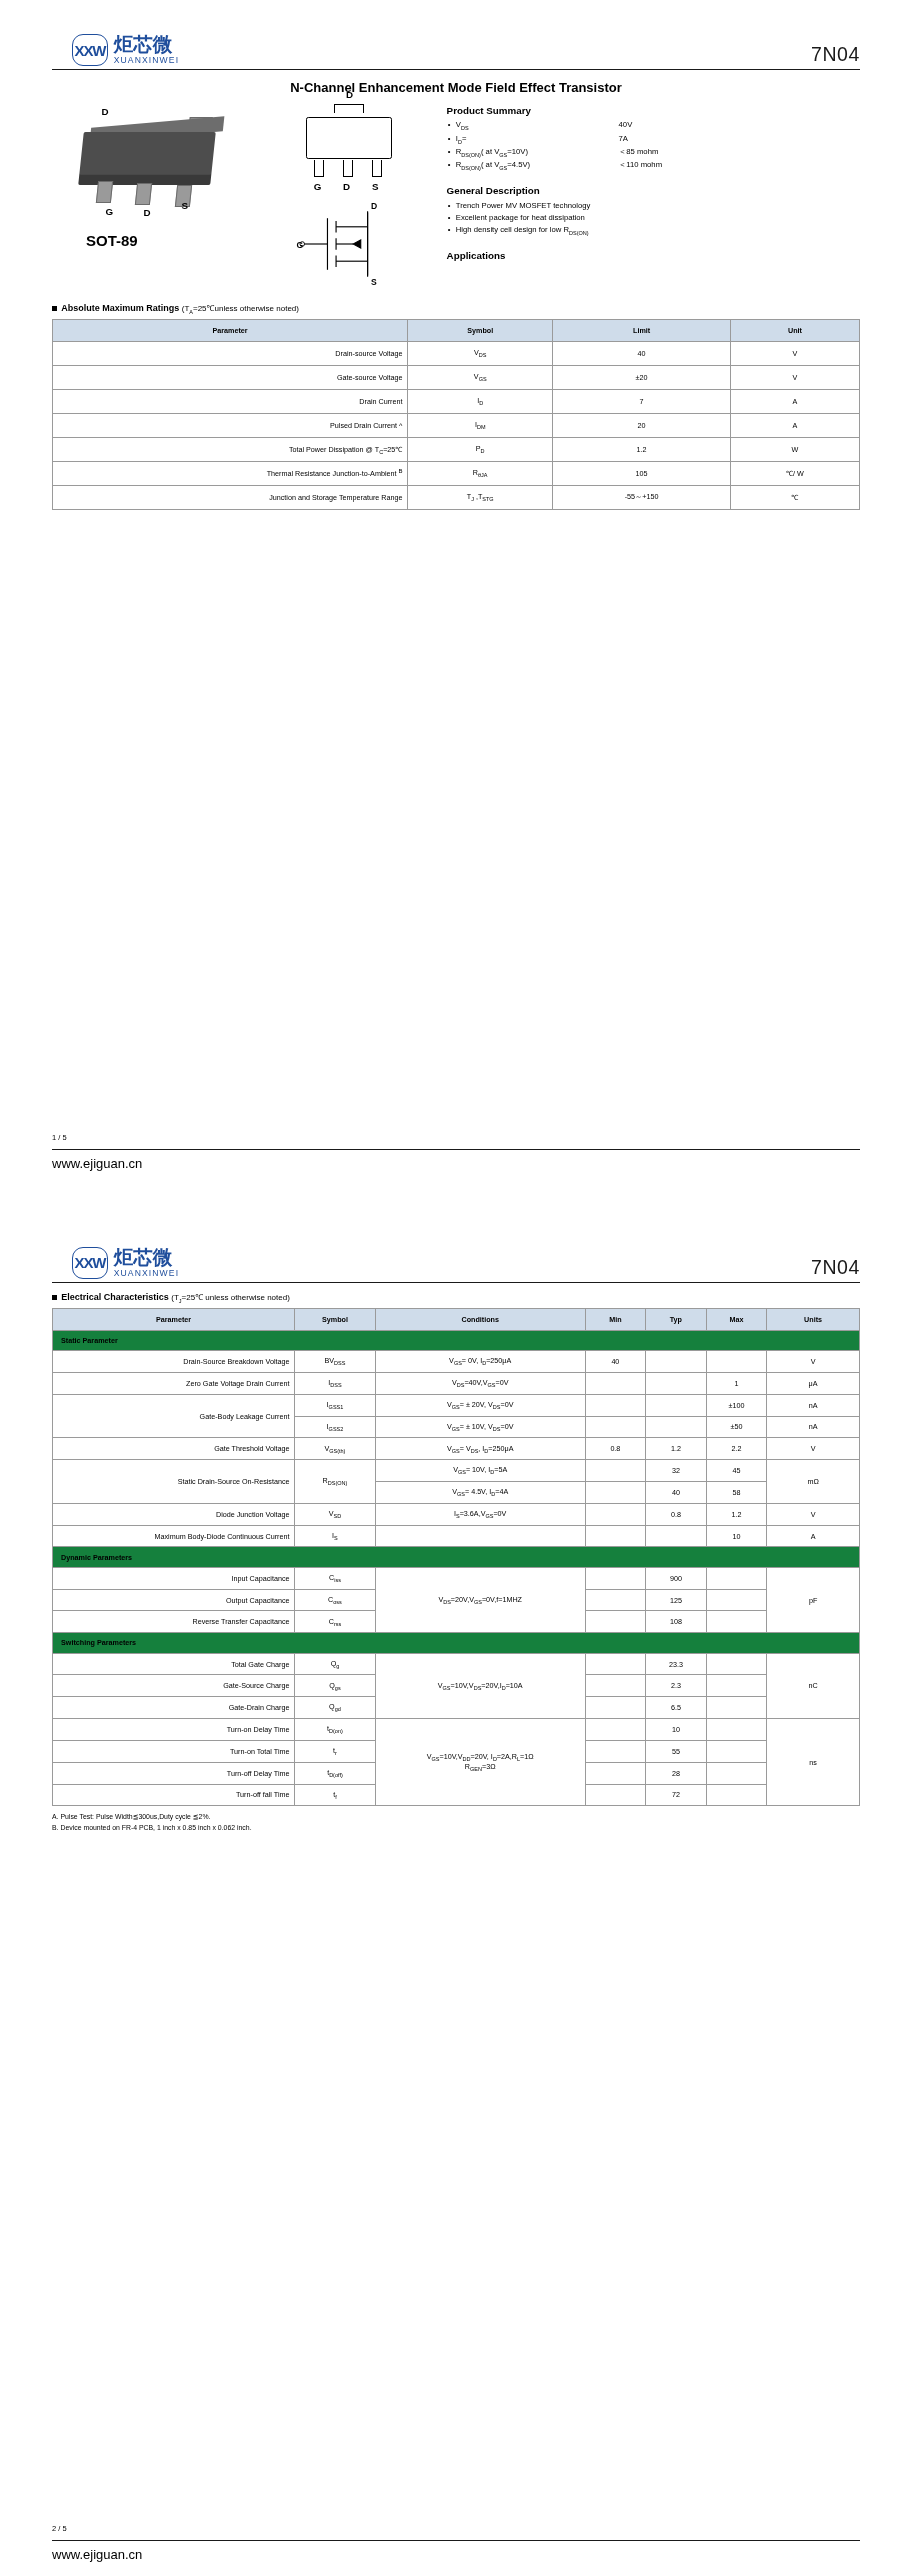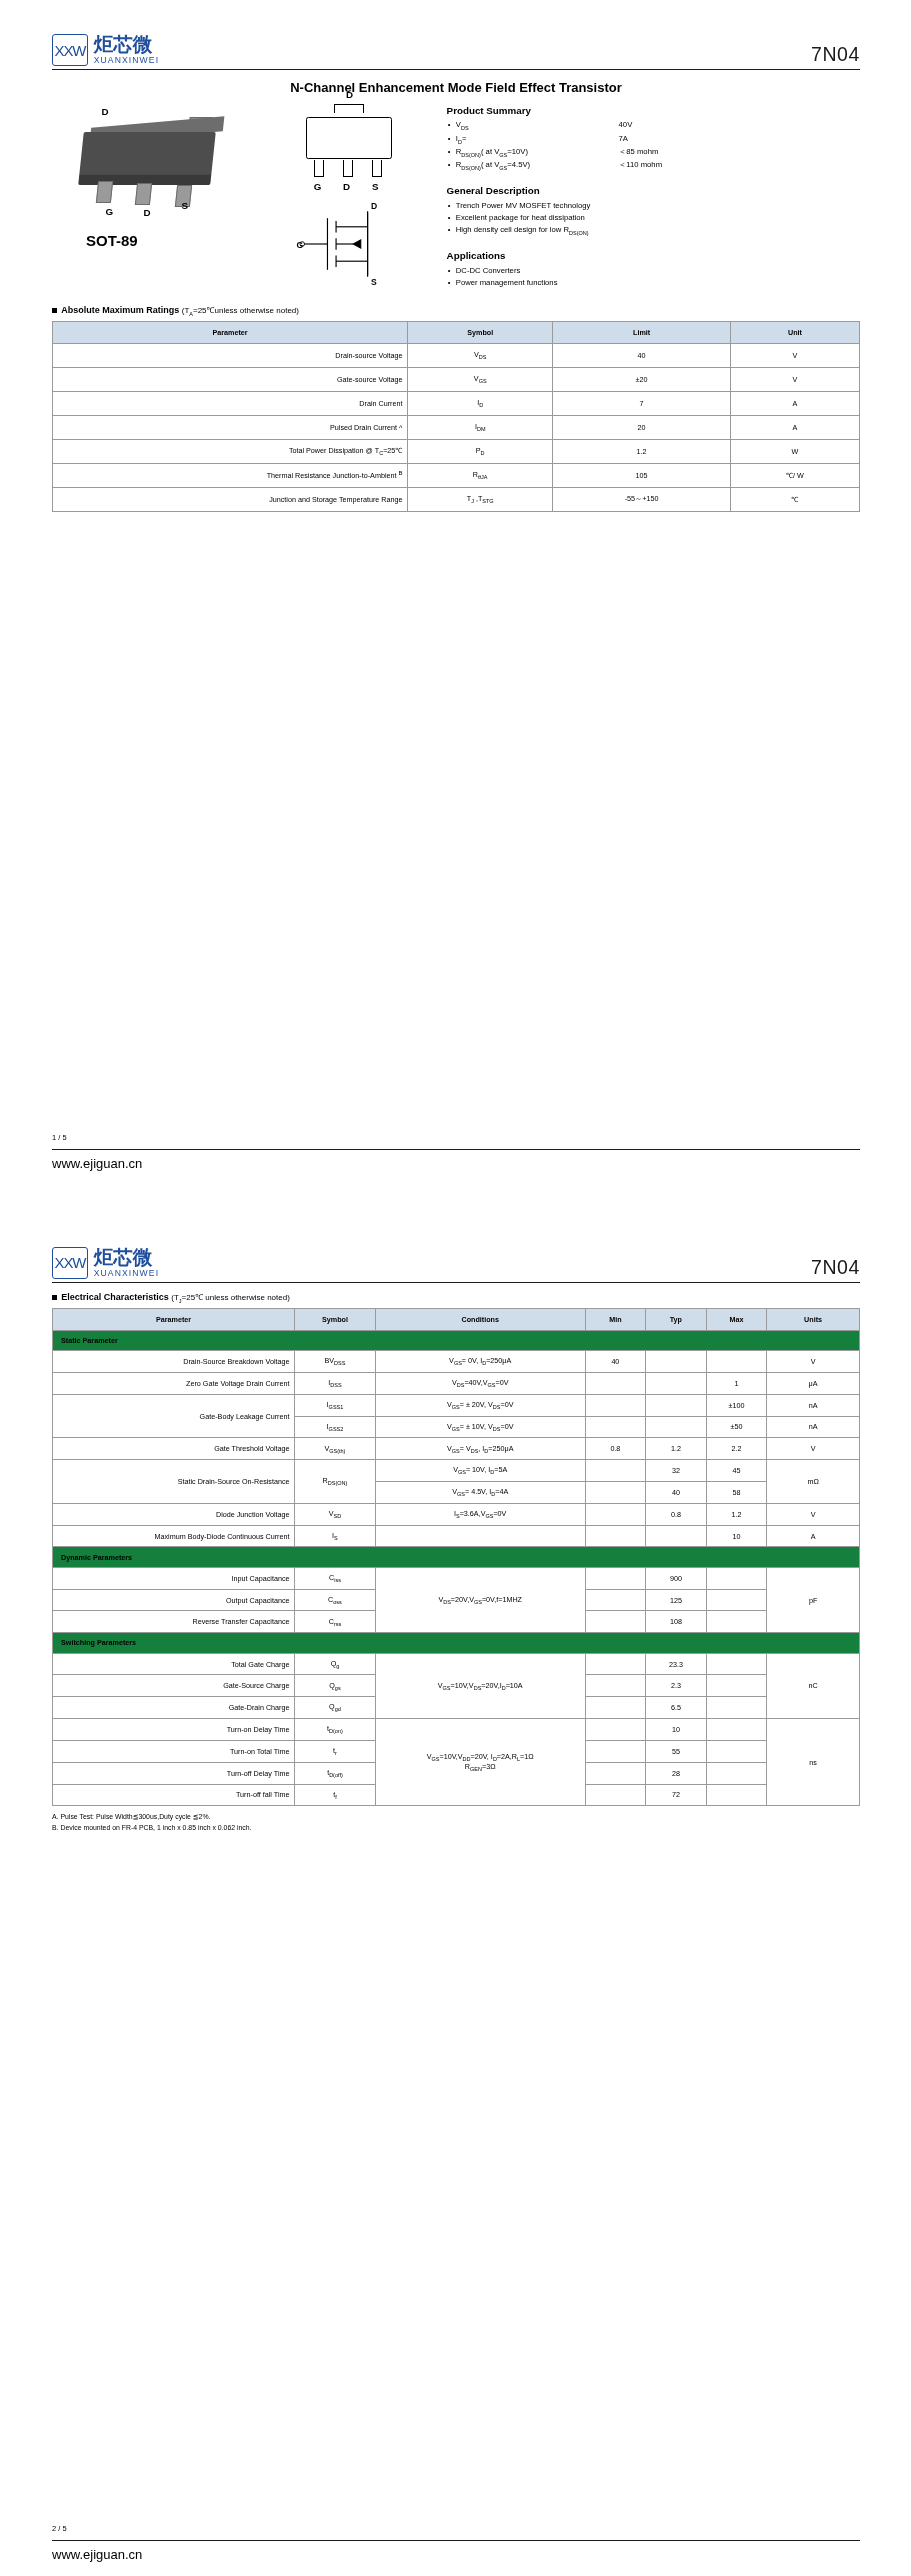--- a/index.html
+++ b/index.html
@@ -24,27 +24,28 @@
     align-items:flex-end;
     justify-content:space-between;
     padding-top:34px;
     border-bottom:1.1px solid #1a1a1a;
     padding-bottom:3.4px;
   }
   .logo-wrap { display:flex; align-items:center; gap:5.7px; }
   .logo-mark {
     width:36px; height:32px;
     border:1.7px solid #1f4e9c;
-    border-radius:3px;
+    border-radius:11px;
     display:flex; align-items:center; justify-content:center;
     color:#1f4e9c;
-    font-weight:normal;
+    font-weight:bold;
     font-size:15px;
     letter-spacing:-1.1px;
     position:relative;
+    margin-left:20px;
   }
   .logo-mark:after{
     content:"";
     position:absolute;
     left:-1.7px; right:-1.7px; top:50%;
     height:2.3px; background:#1f4e9c;
     transform:translateY(-50%);
     opacity:.0;
   }
   .logo-text-cn {
@@ -331,24 +332,20 @@
       </ul>
 
       <div class="info-head sp">General Description</div>
       <ul class="bullets">
         <li>Trench Power MV MOSFET technology</li>
         <li>Excellent package for heat dissipation</li>
         <li><span>High density cell design for low R</span><sub>DS(ON)</sub></li>
       </ul>
 
       <div class="info-head sp">Applications</div>
-      <ul class="bullets">
-        <li>DC-DC Converters</li>
-        <li>Power management functions</li>
-      </ul>
     </div>
   </div>
 
   <div class="section-heading">
     <span class="sq"></span><span>Absolute Maximum Ratings</span>
     <span class="sub">(T<sub>A</sub>=25℃unless otherwise noted)</span>
   </div>
 
   <table class="dt amr">
     <thead>

